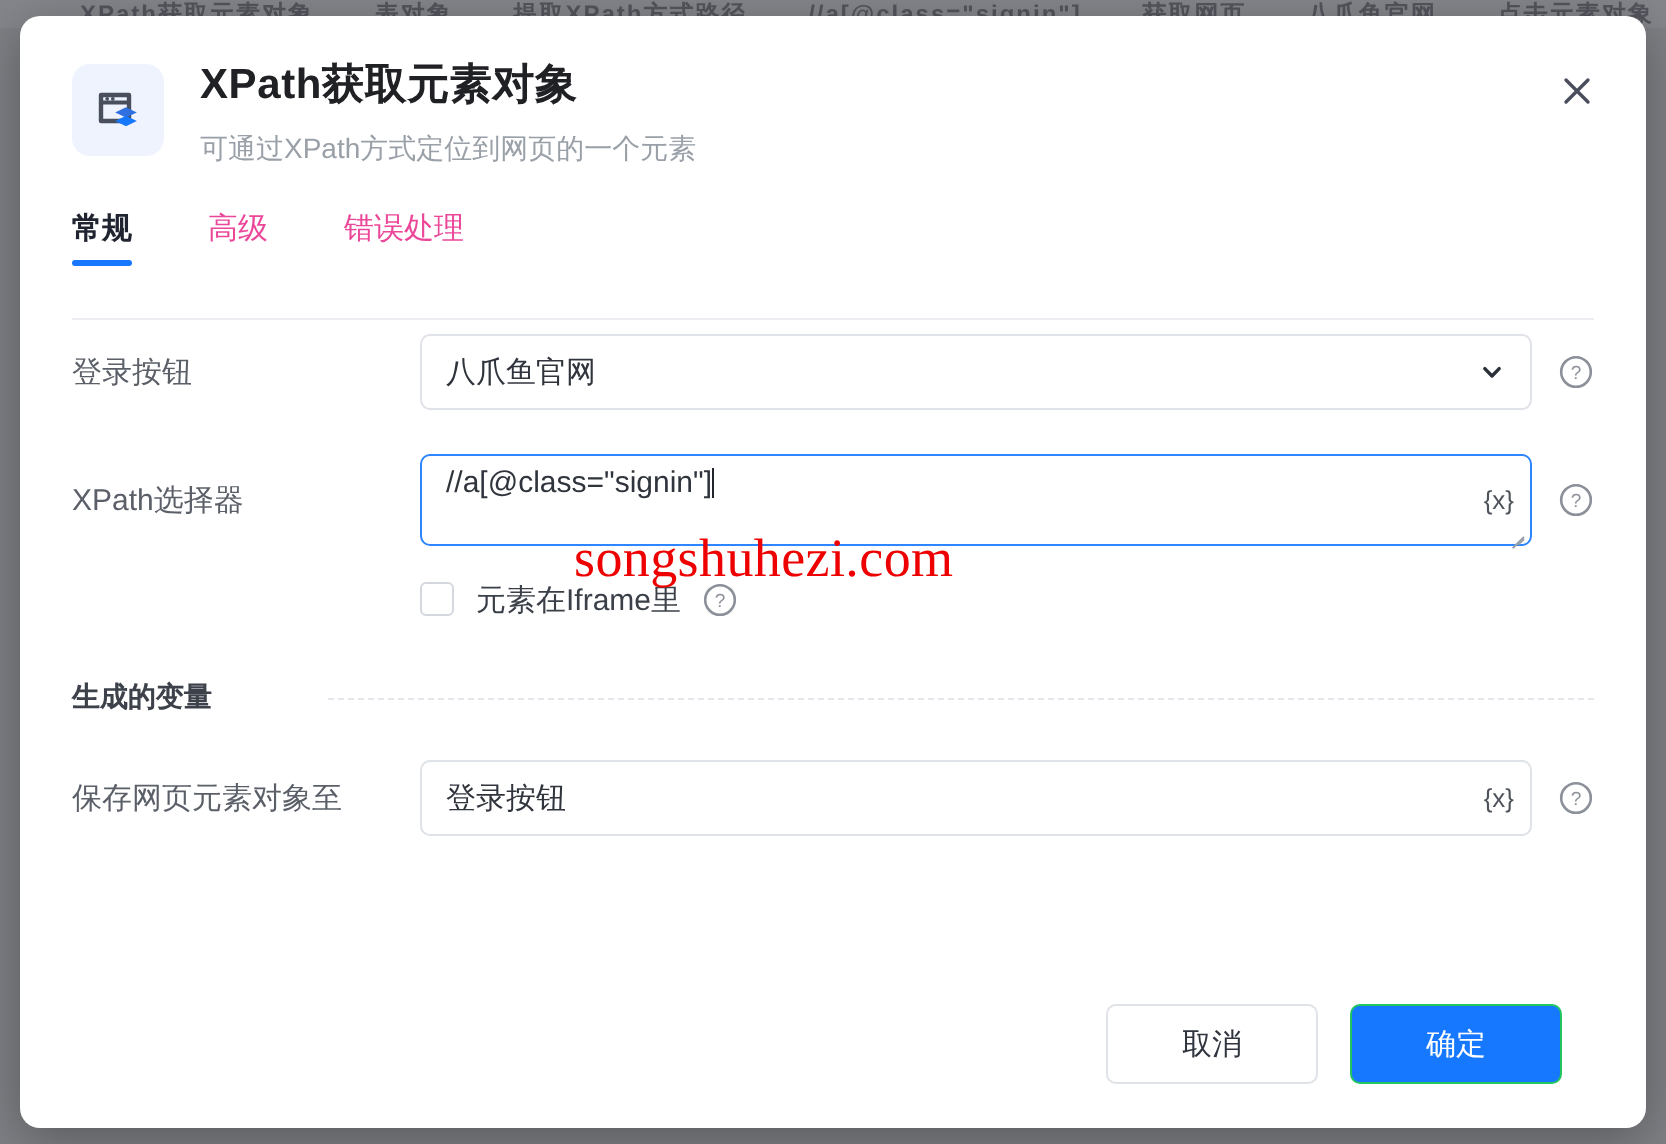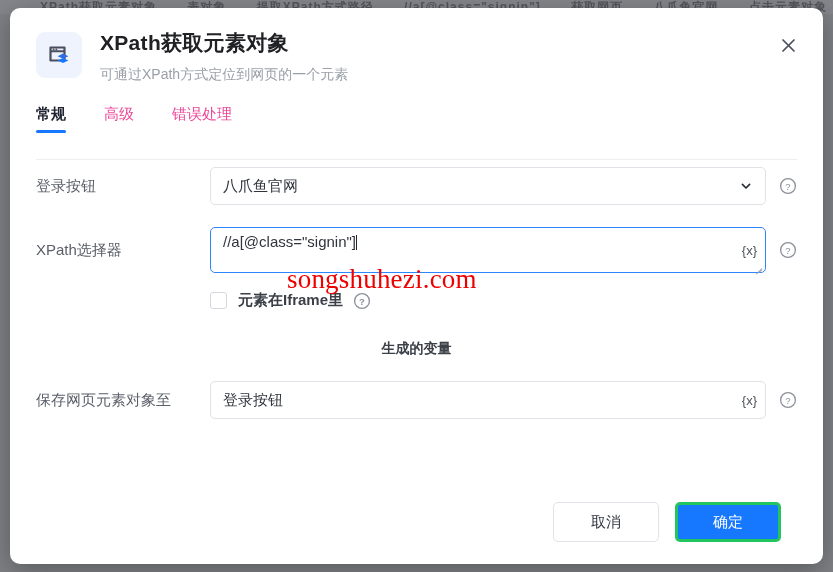--- a/index.html
+++ b/index.html
@@ -235,24 +235,22 @@
     height: 18px;
     margin-left: 13px;
     flex: none;
     cursor: pointer;
     color: #8b9099;
   }
 
   
   .check-row {
     display: flex;
-    align-items: center;
     margin: -4px 0 0 174px;
     padding-bottom: 20px;
-    font-weight: bold;
   }
   .checkbox {
     width: 15px;
     height: 15px;
     border: 1px solid #d4d8de;
     border-radius: 3px;
     background: #fff;
     flex: none;
     cursor: pointer;
   }
@@ -261,21 +259,20 @@
     color: #3a3f48;
     margin-left: 11px;
     margin-right: 10px;
   }
 
   
   .section {
     display: flex;
     align-items: center;
     margin: 10px 0 22px 0;
-    flex-direction: column;
   }
   .section-title {
     font-size: 14px;
     font-weight: bold;
     color: #3c414a;
     white-space: nowrap;
   }
   .dashed {
     flex: 1;
     margin-left: 58px;
@@ -307,21 +304,21 @@
     box-sizing: border-box;
   }
   .btn-cancel {
     background: #fff;
     border: 1px solid #dfe2e7;
     color: #303540;
     margin-right: 16px;
   }
   .btn-primary {
     background: #1677ff;
-    border: 3px solid #22c55e;
+    border: 1px solid #22c55e;
     color: #fff;
   }
 
   
   .watermark {
     position: absolute;
     left: 287px;
     top: 264px;
     font-family: Liberation Serif, serif;
     font-size: 27px;

